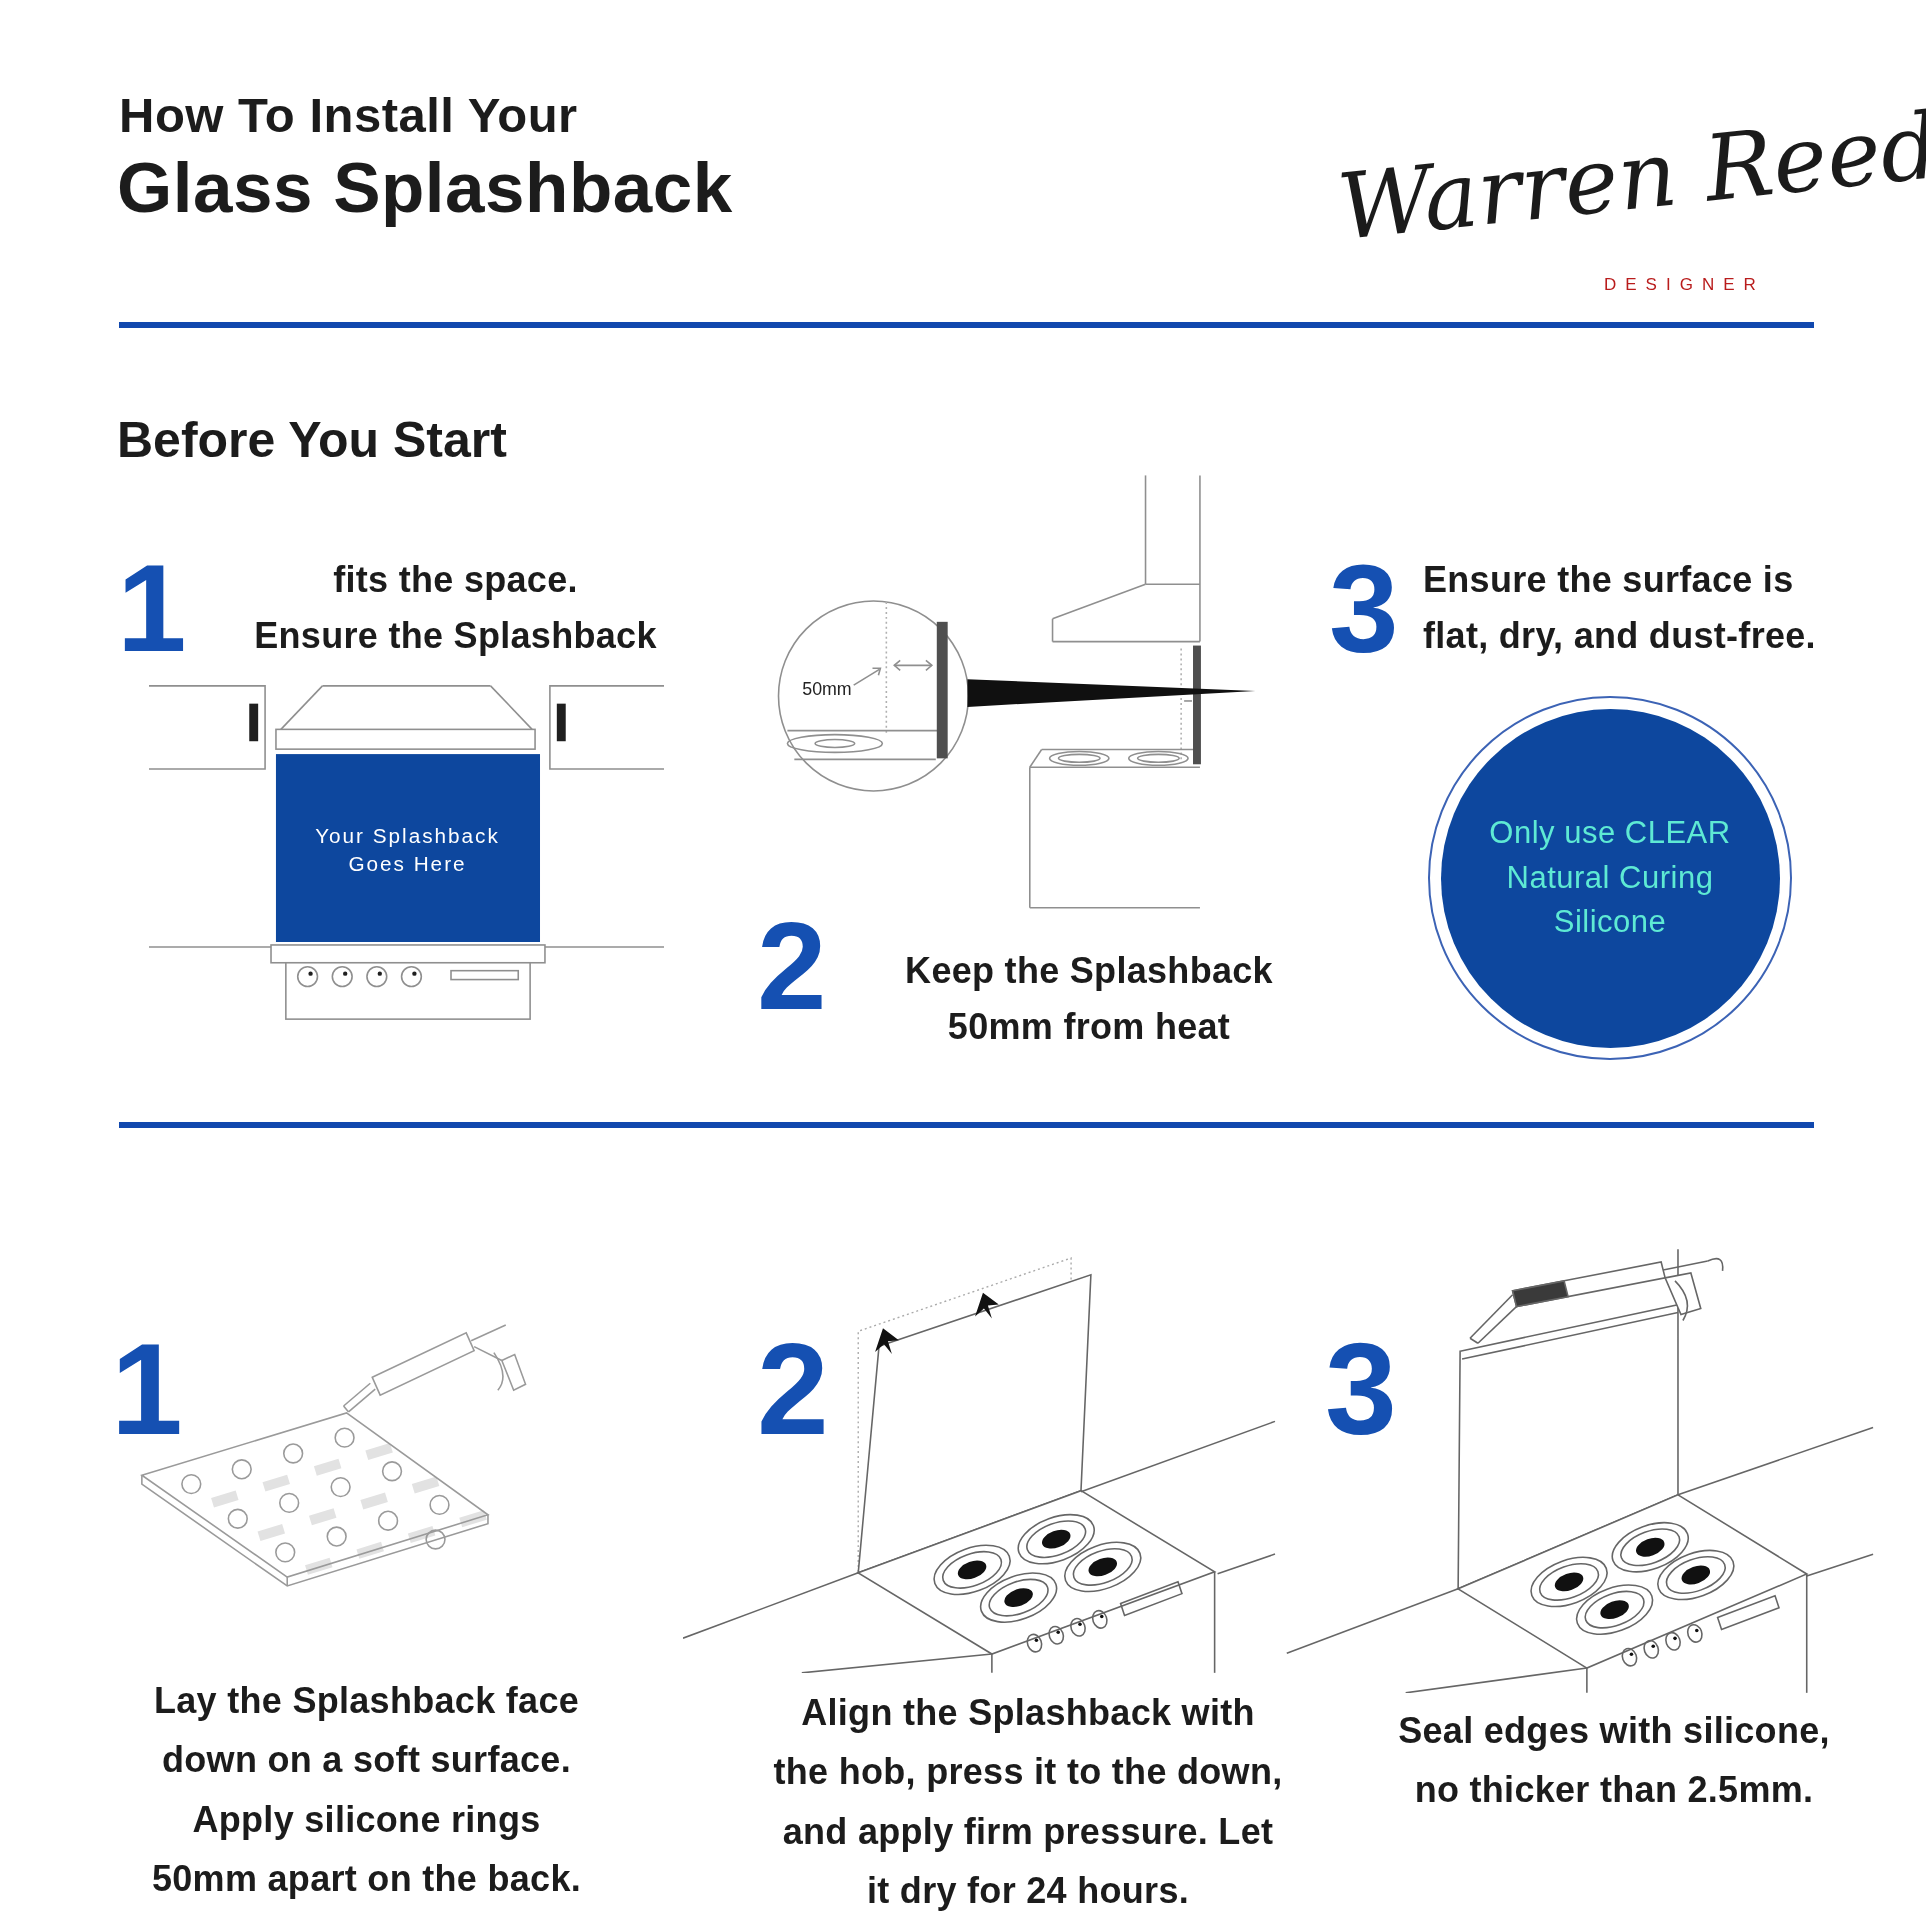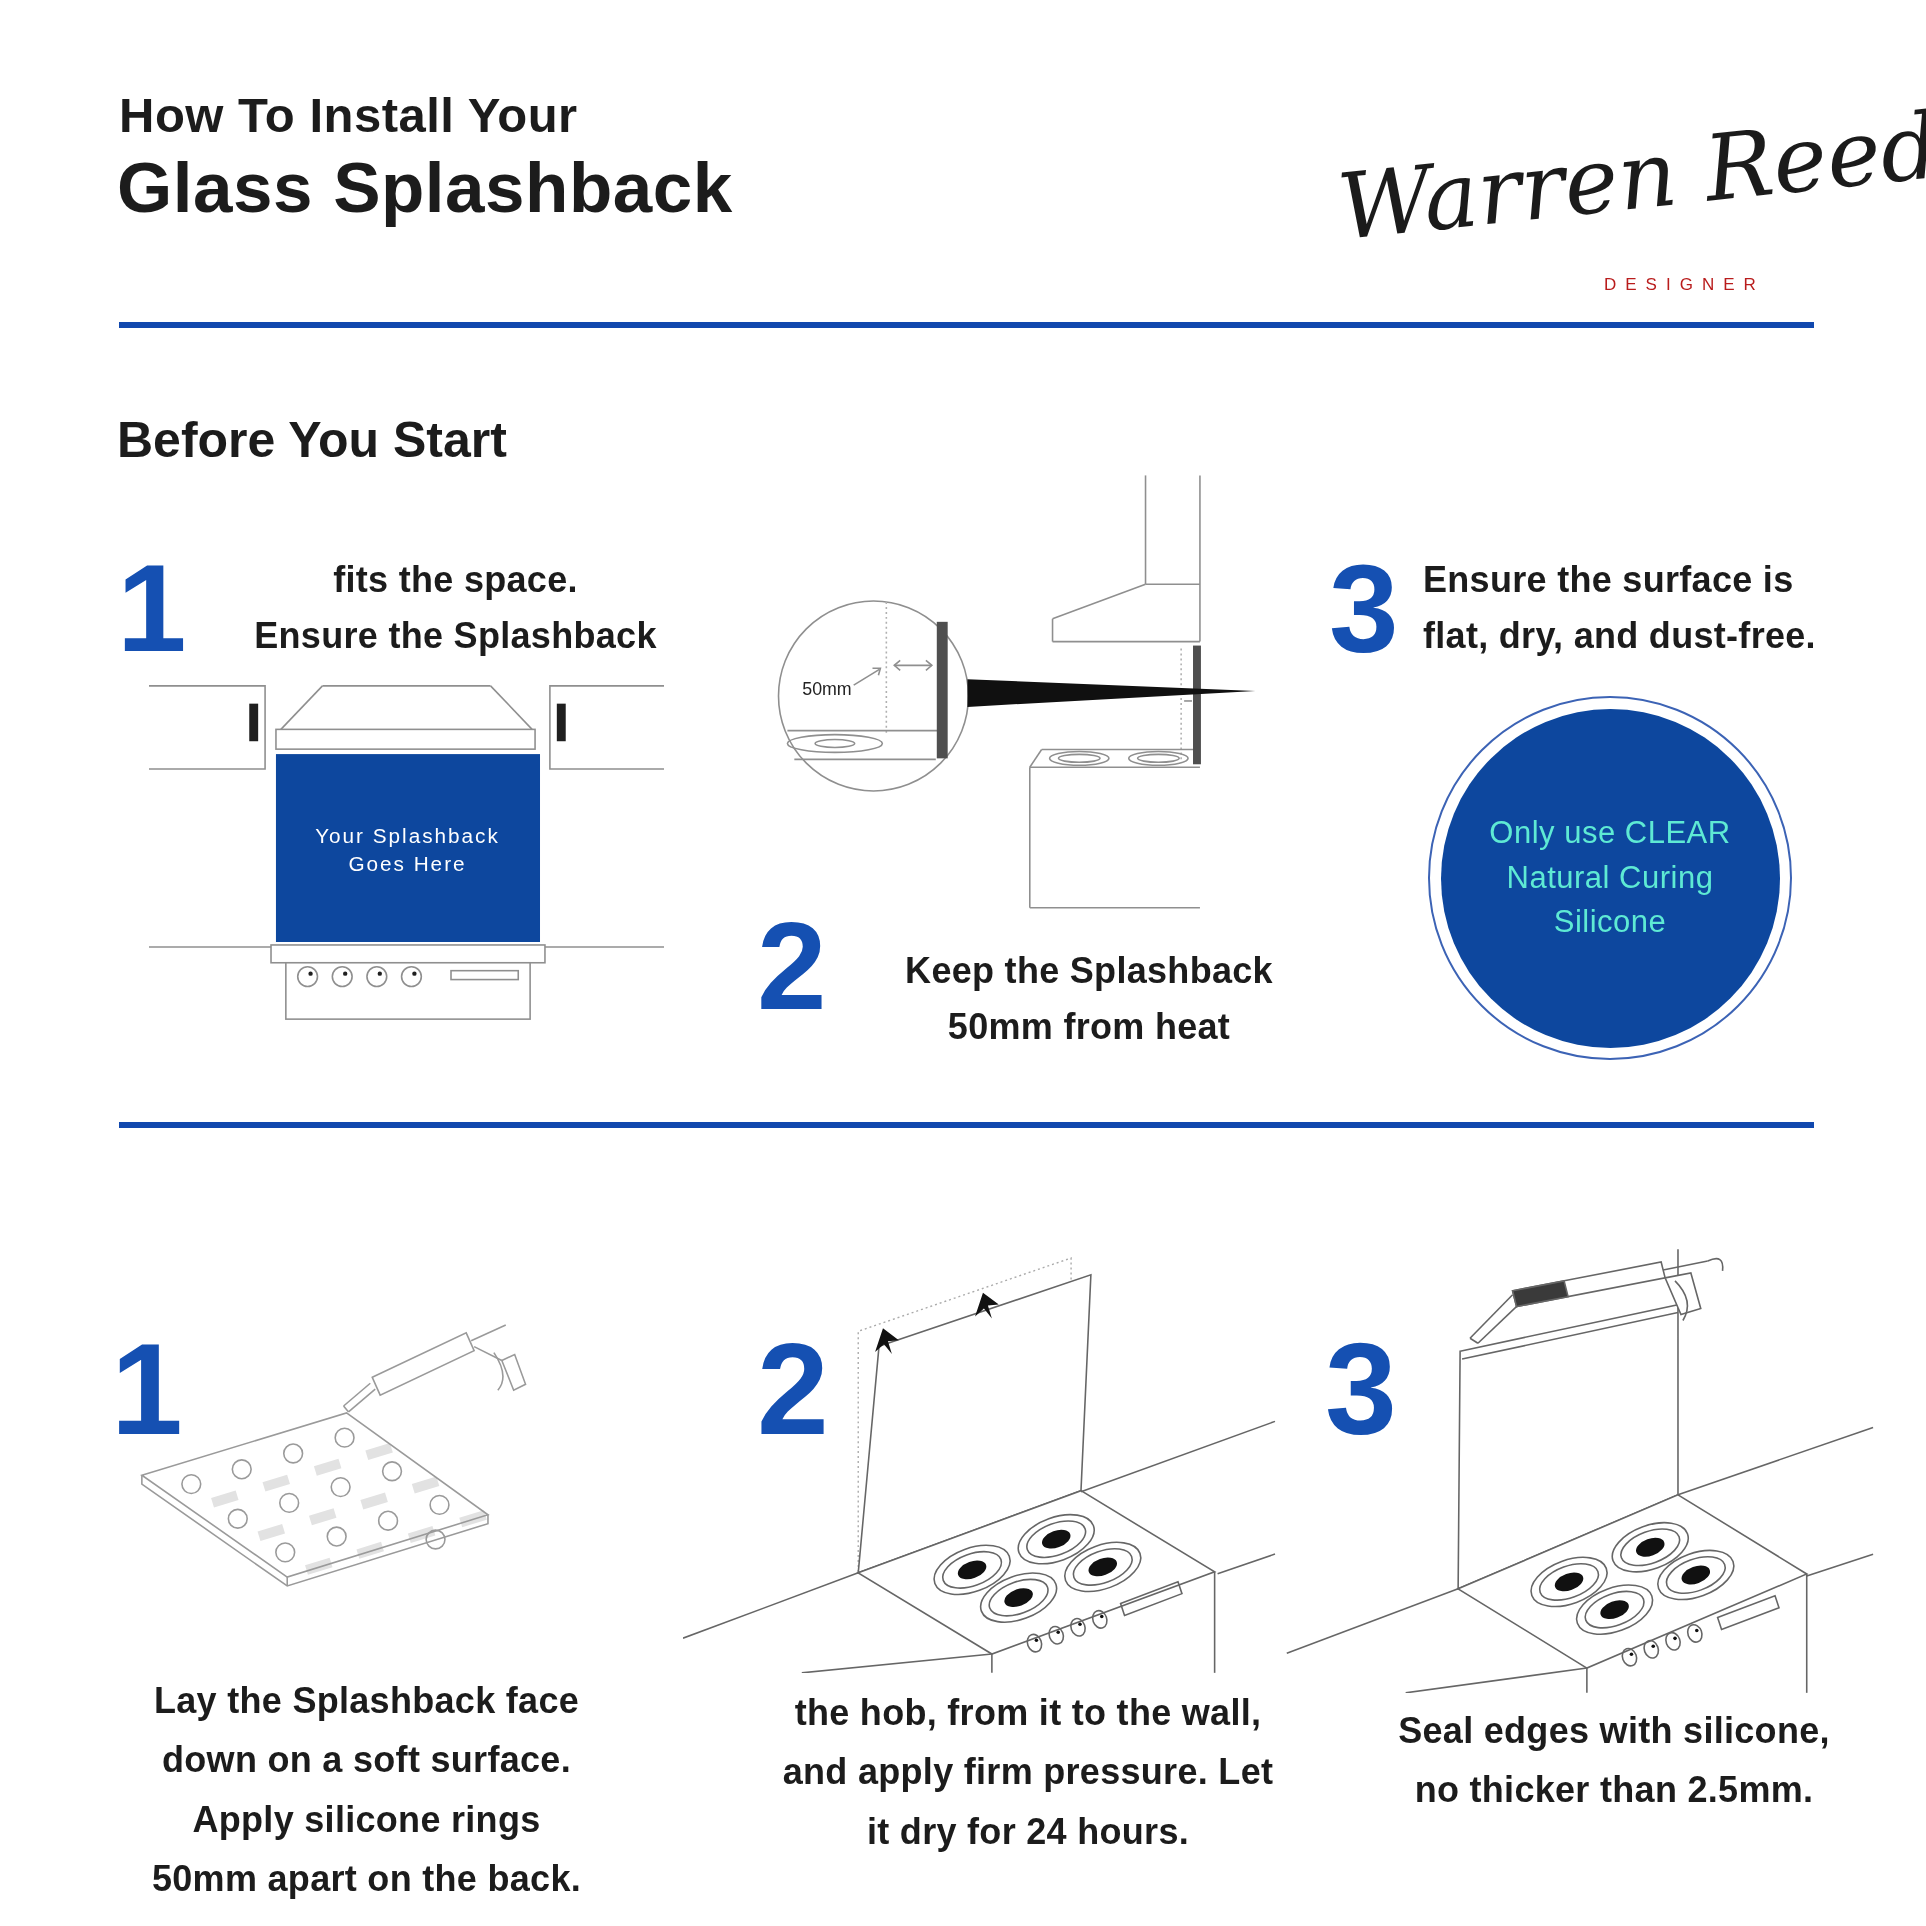--- a/index.html
+++ b/index.html
@@ -359,21 +359,22 @@
     </g>
   </svg>
 
   <div class="abs caption" style="left:109px;top:1671px;width:515px;">
     <div>Lay the Splashback face</div>
     <div>down on a soft surface.</div>
     <div>Apply silicone rings</div>
     <div>50mm apart on the back.</div>
   </div>
   <div class="abs caption" style="left:731px;top:1683px;width:594px;">
-    <div>the hob, from it to the wall,</div>
+    <div>Align the Splashback with</div>
+    <div>the hob, press it to the down,</div>
     <div>and apply firm pressure. Let</div>
     <div>it dry for 24 hours.</div>
   </div>
   <div class="abs caption" style="left:1337px;top:1701px;width:554px;">
     <div>Seal edges with silicone,</div>
     <div>no thicker than 2.5mm.</div>
   </div>
 
 </div>
 

